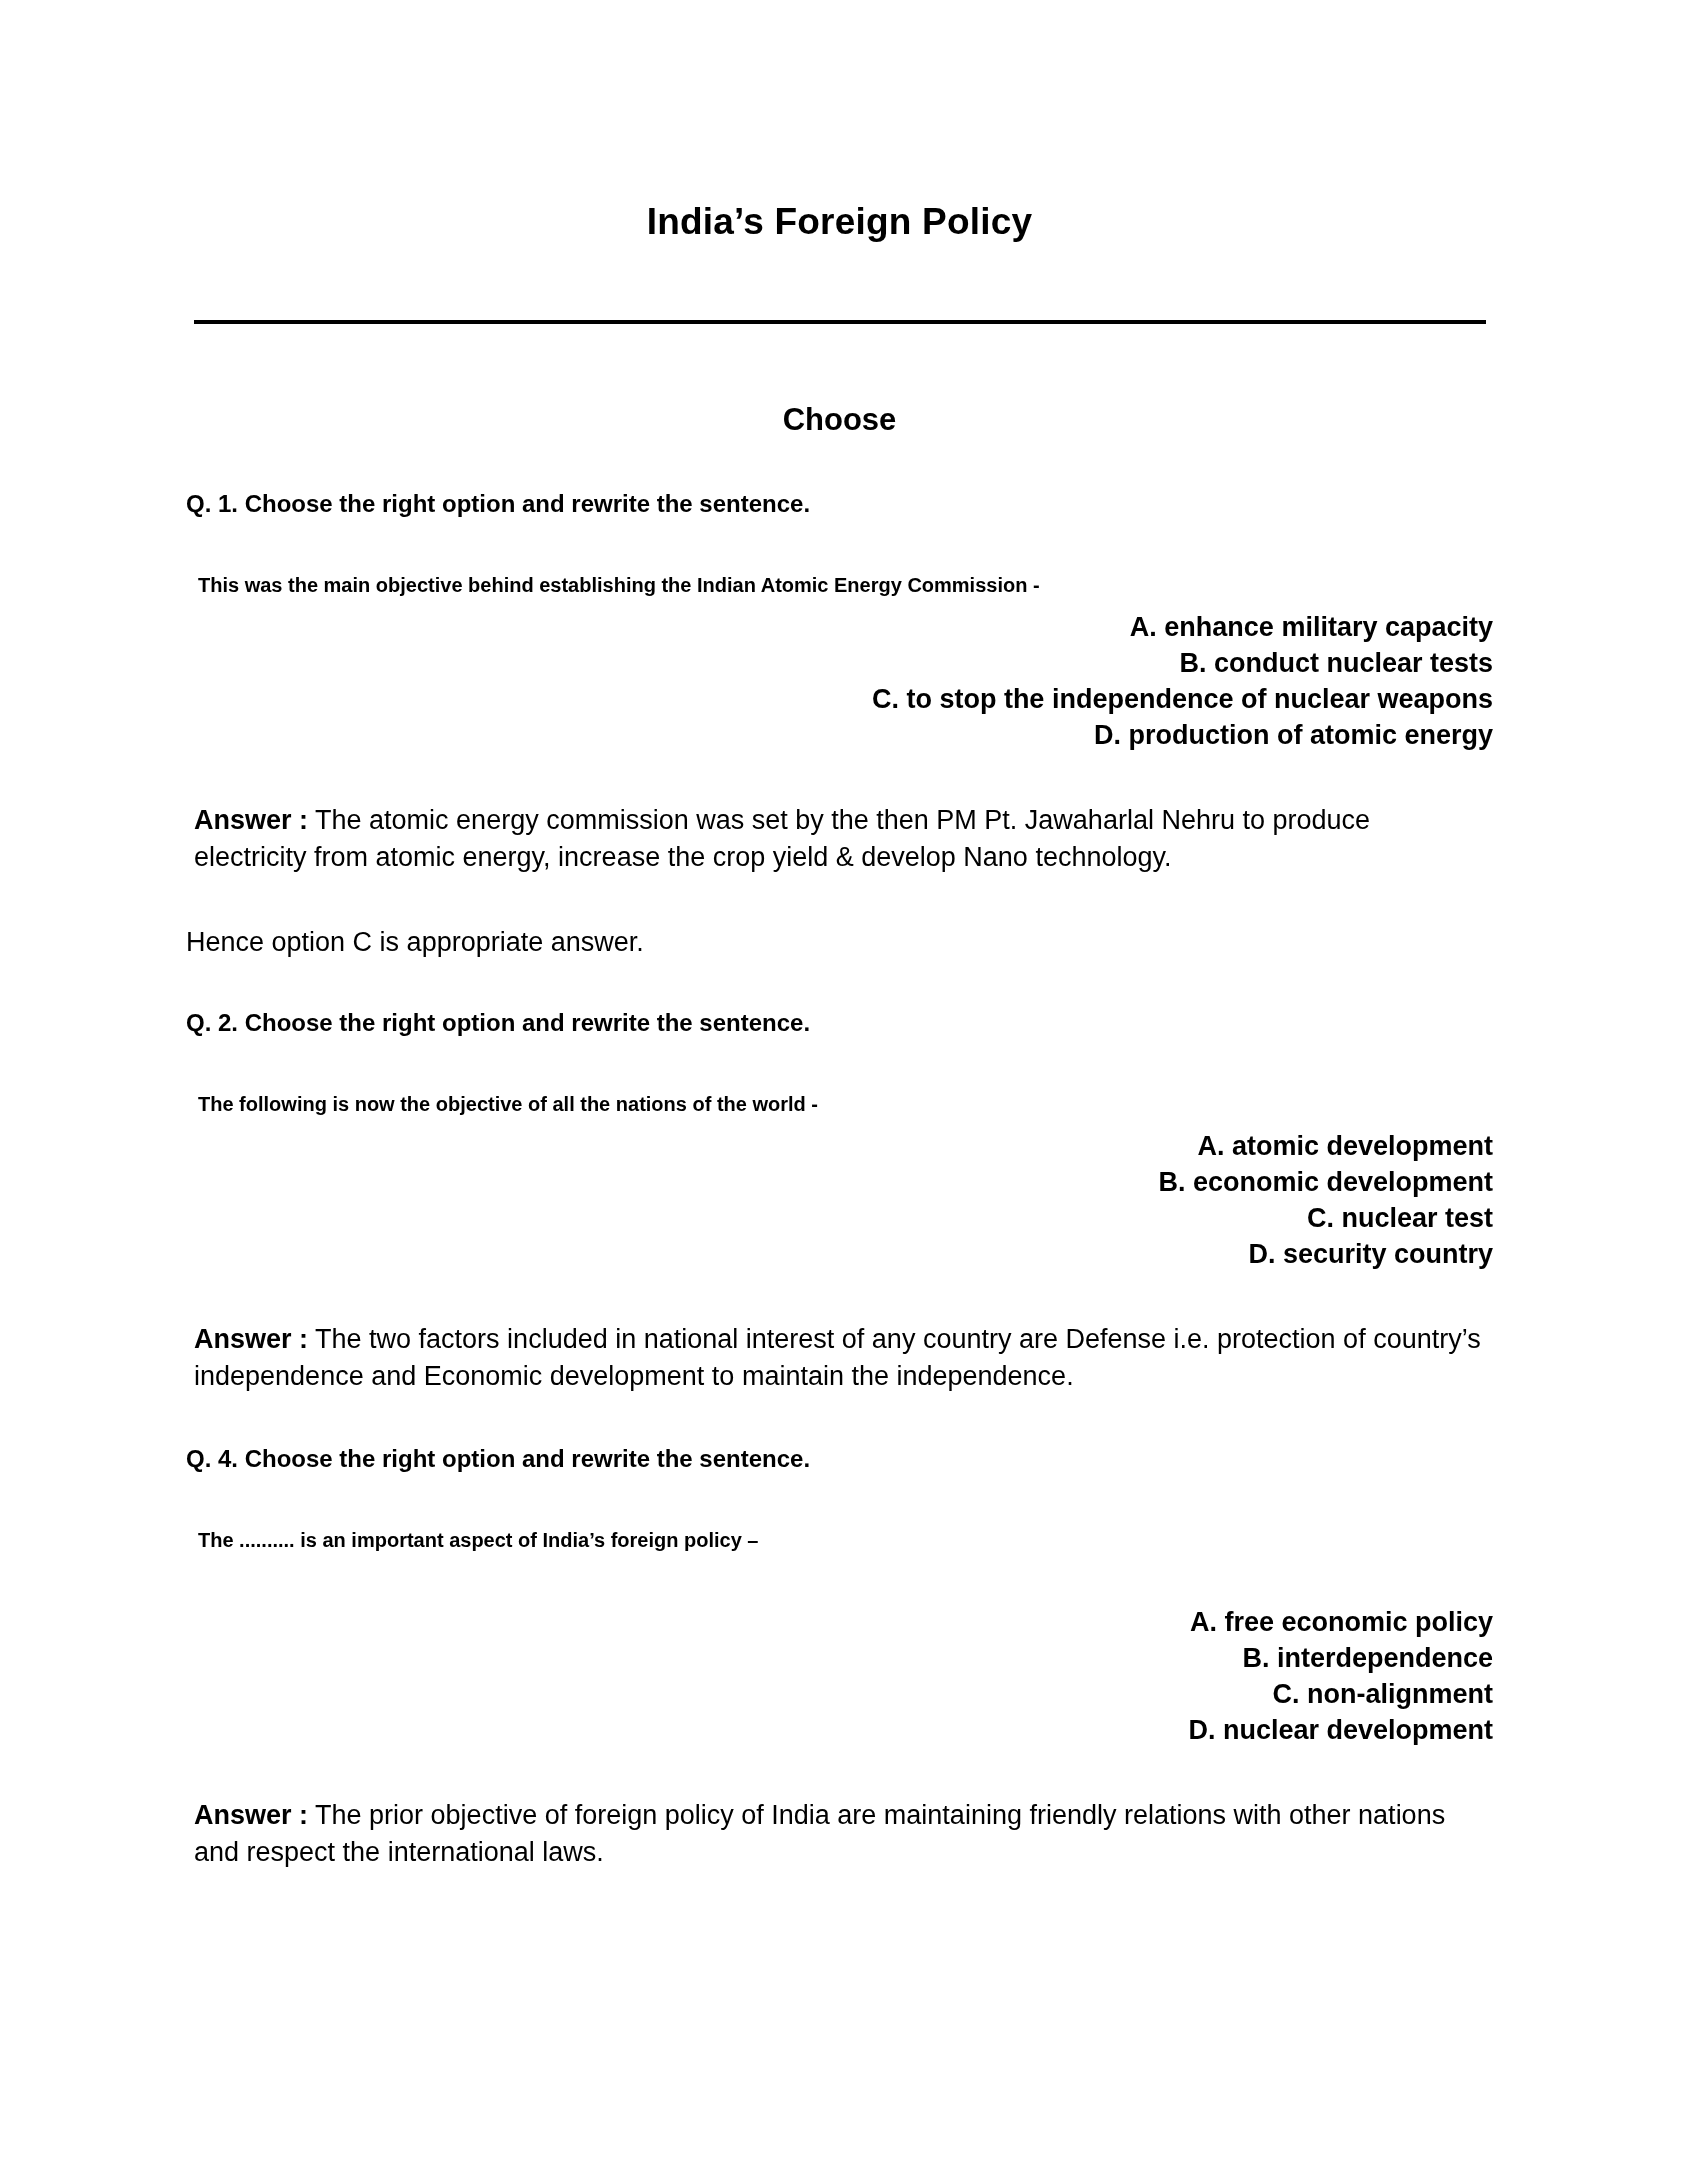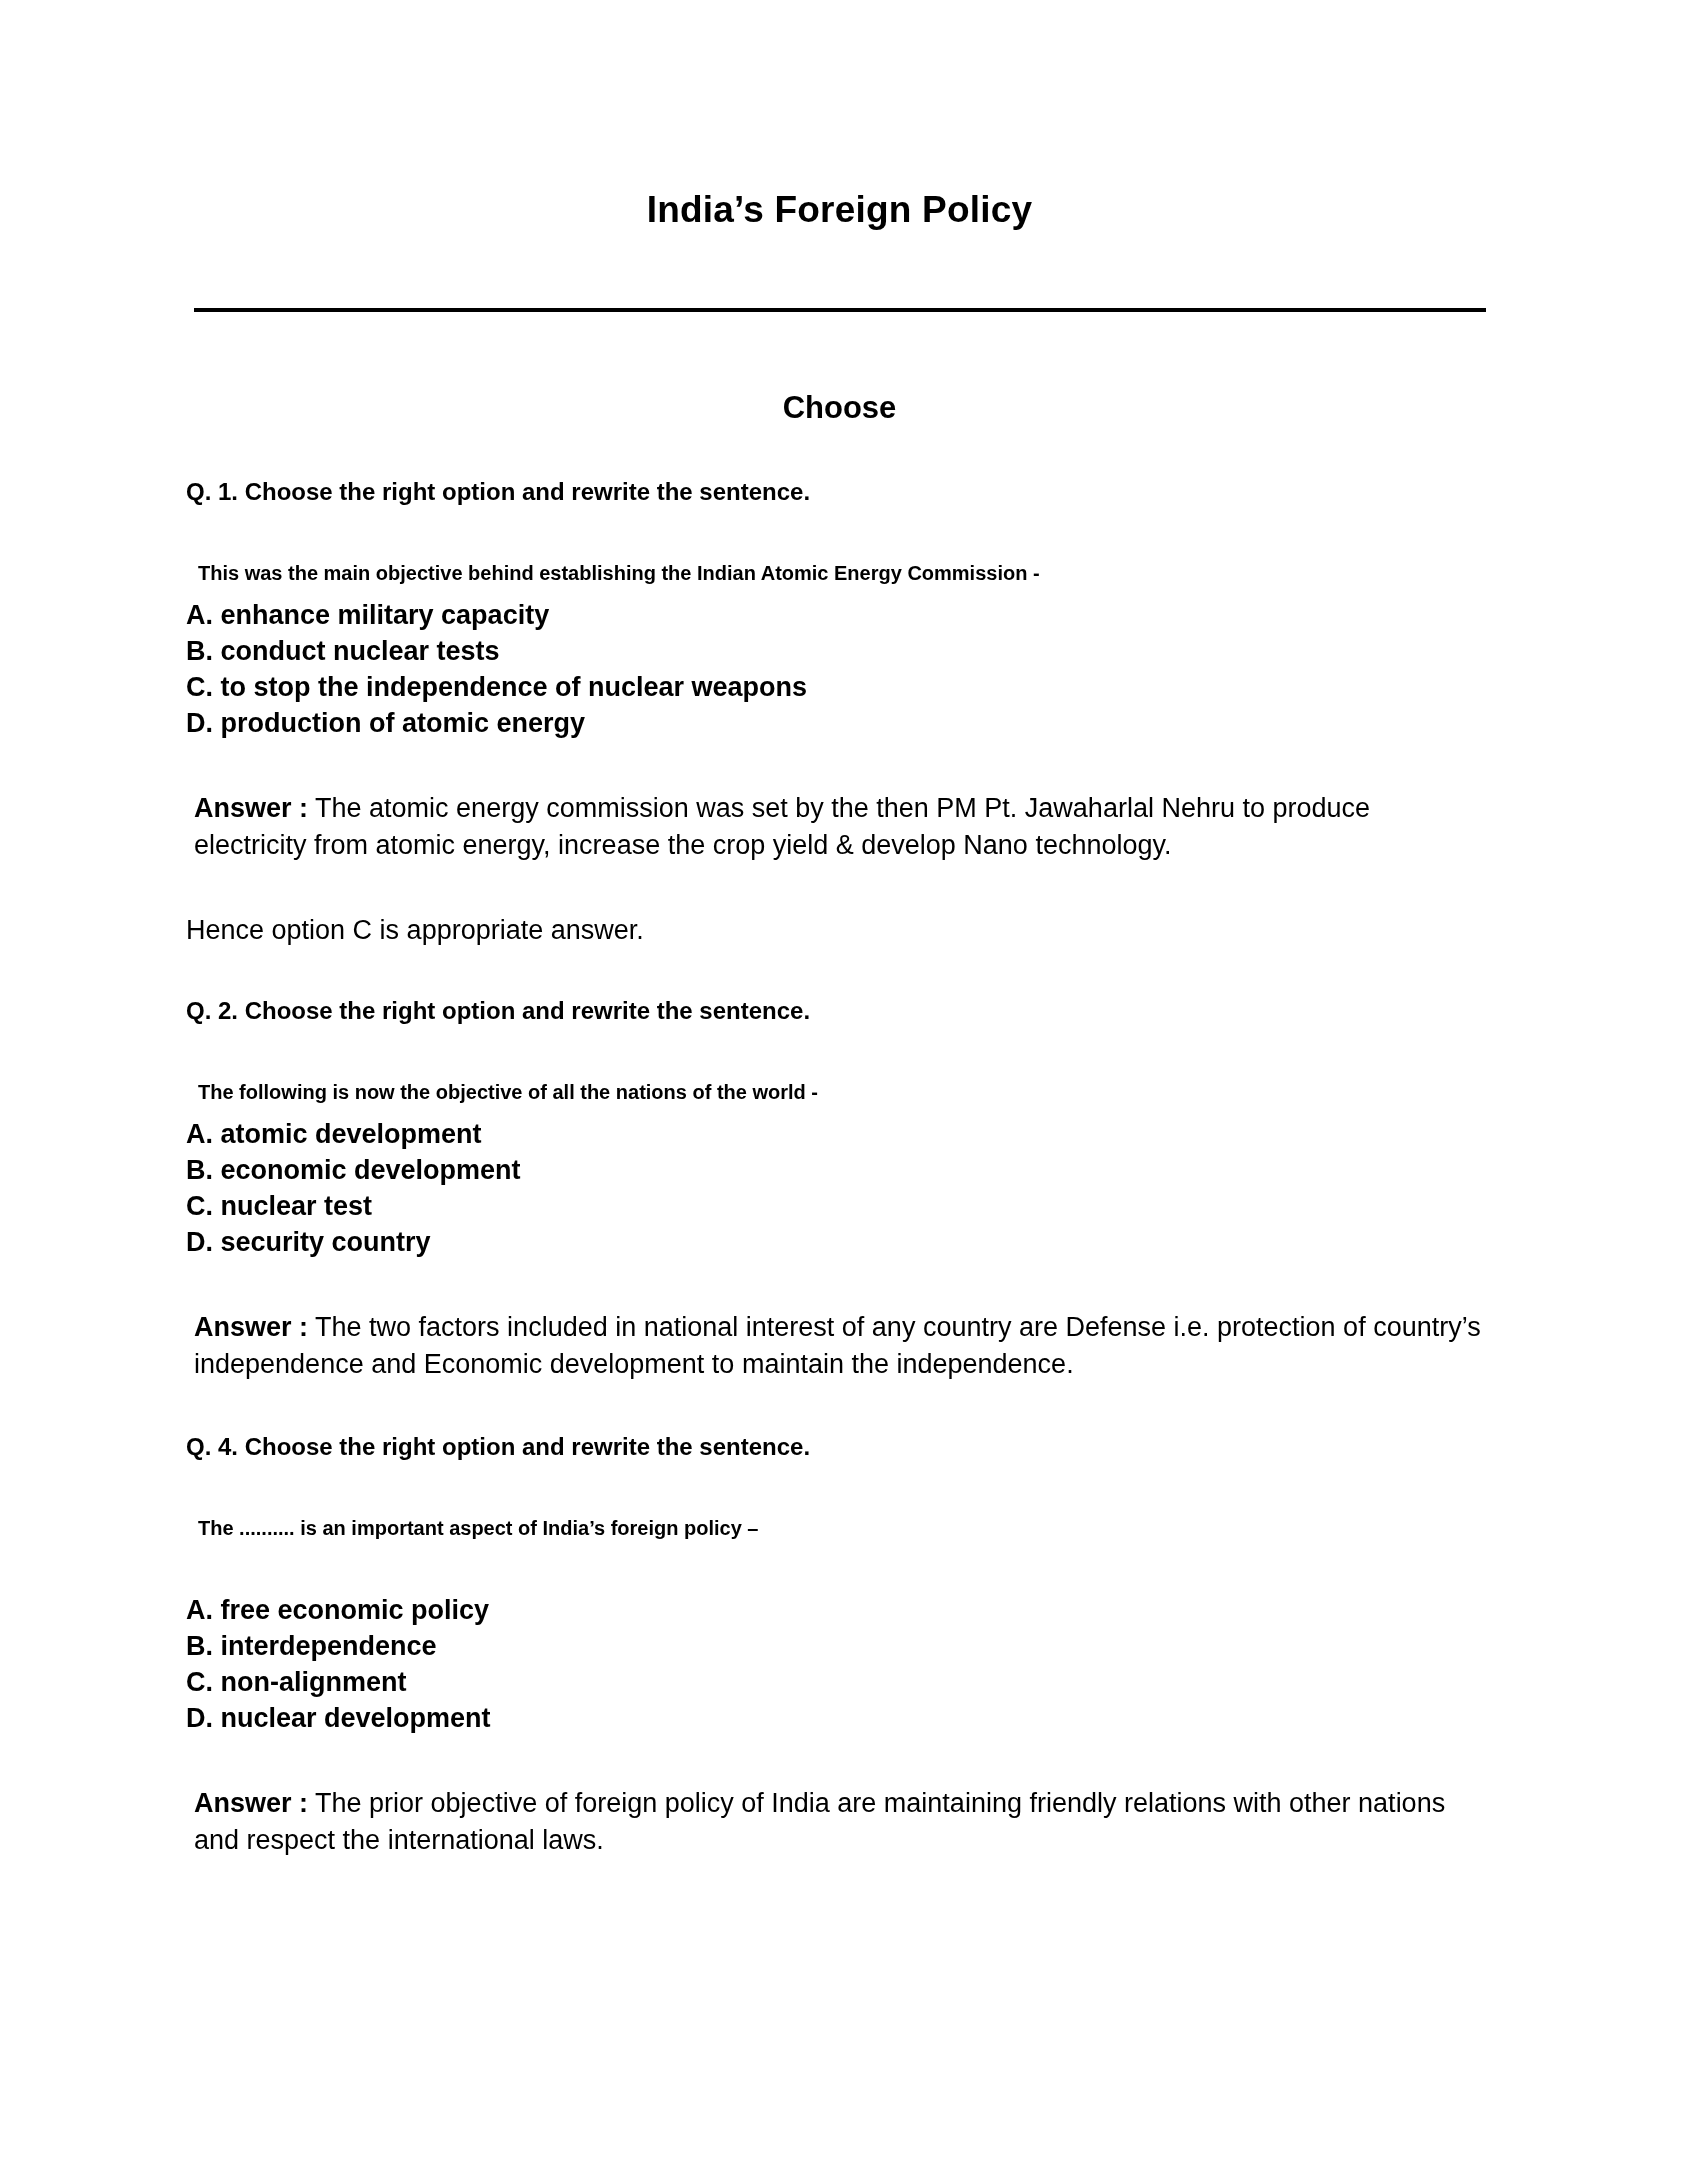--- a/index.html
+++ b/index.html
@@ -19,21 +19,21 @@
   .page {
     position: relative;
     width: 1683px;
     height: 2178px;
     background: #ffffff;
     overflow: hidden;
   }
   .content {
     position: absolute;
     left: 186px;
-    top: 0;
+    top: 12px;
     width: 1307px;
   }
 
   
   .doc-title {
     text-align: center;
     font-size: 37px;
     font-weight: bold;
     letter-spacing: 0.2px;
     margin: 0;
@@ -74,20 +74,21 @@
     font-weight: bold;
     line-height: 1.33;
     margin: 12px;
     max-width: 1168px;
   }
 
   .options {
     list-style: none;
     margin: 0;
     padding: 0;
+    text-align: right;
   }
   .options li {
     font-size: 27px;
     font-weight: bold;
     line-height: 1.33;
     white-space: nowrap;
   }
 
   .answer {
     font-size: 27px;

